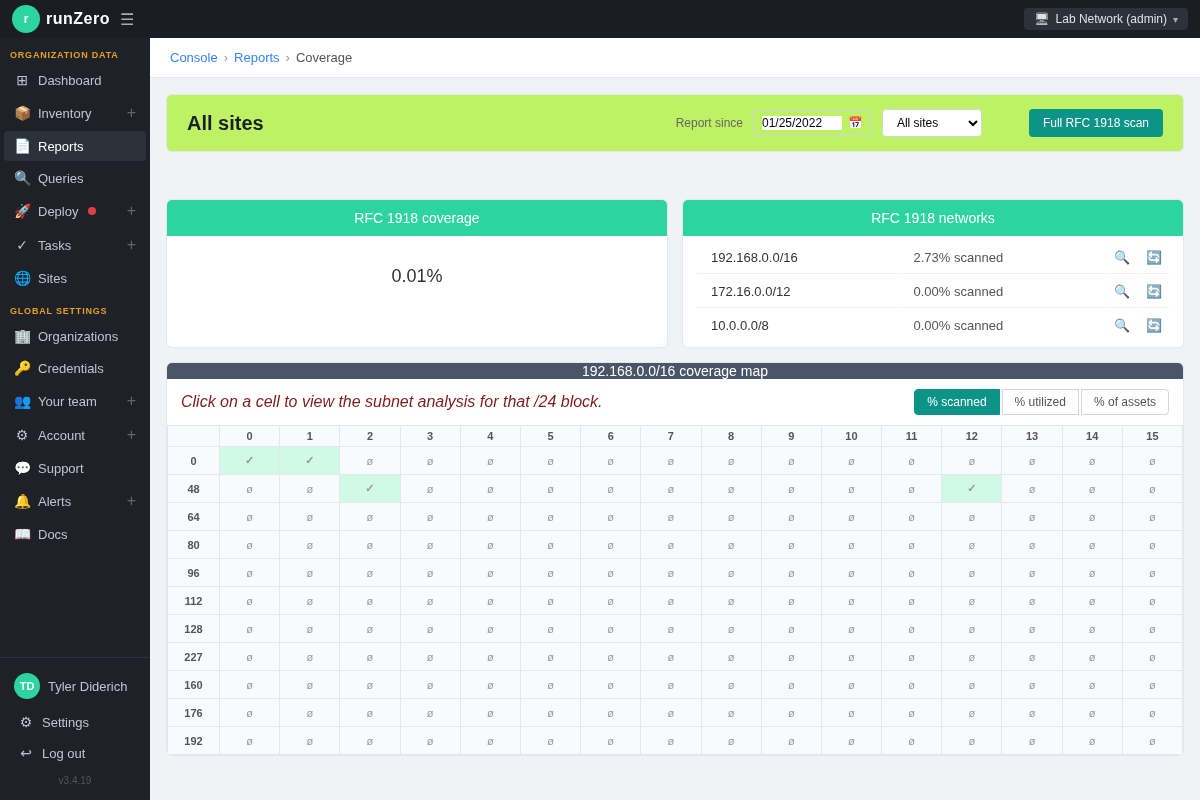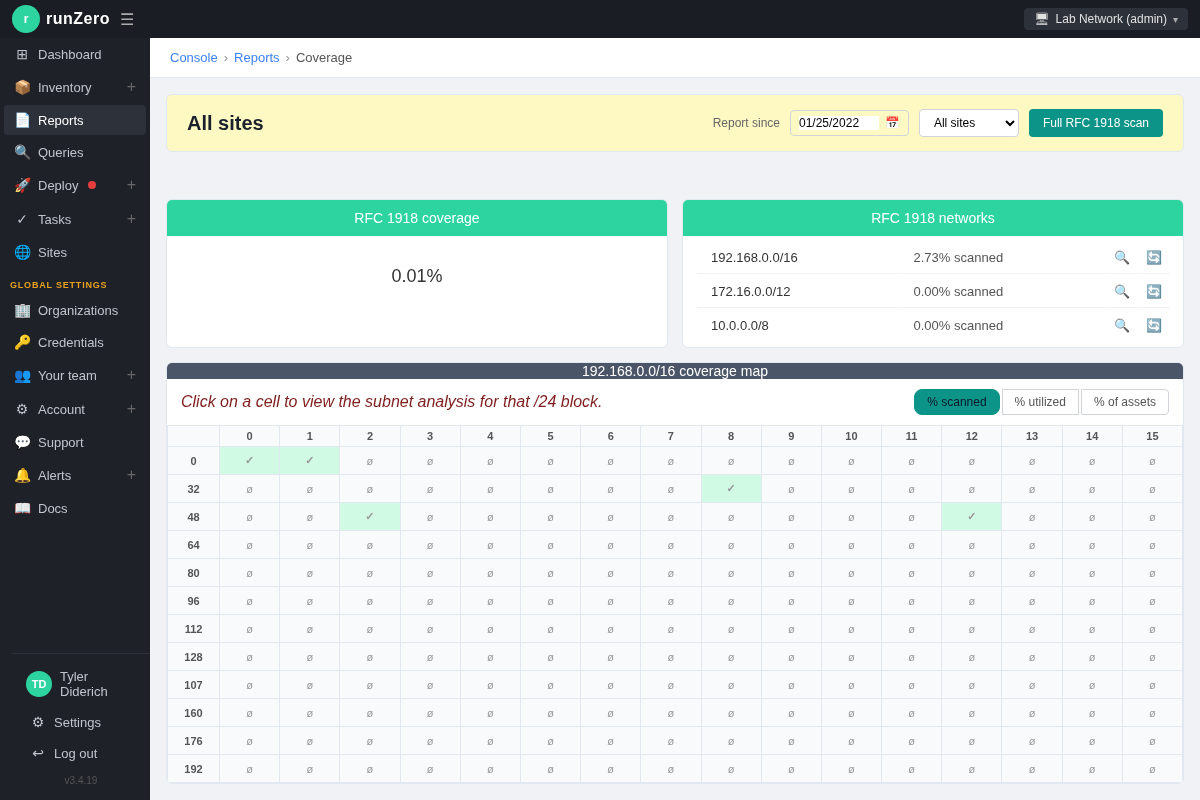--- a/index.html
+++ b/index.html
@@ -20,45 +20,45 @@
     .layout { display: flex; flex: 1; overflow: hidden; }
 
     
     .sidebar { width: 150px; background: #1e2128; display: flex; flex-direction: column; flex-shrink: 0; overflow-y: auto; }
     .sidebar-section-label { color: #e8a020; font-size: 9px; font-weight: 700; letter-spacing: 0.8px; padding: 12px 10px 4px; text-transform: uppercase; }
     .sidebar-item { display: flex; align-items: center; gap: 8px; padding: 7px 10px; color: #c0c4cc; font-size: 13px; cursor: pointer; border-radius: 4px; margin: 1px 4px; }
     .sidebar-item.active { background: #2d3139; color: white; }
     .sidebar-item .icon { width: 16px; text-align: center; font-size: 14px; }
     .sidebar-item .add-btn { margin-left: auto; color: #666; font-size: 16px; }
     .sidebar-item .dot { width: 8px; height: 8px; background: #e53e3e; border-radius: 50%; margin-left: 2px; }
-    .sidebar-bottom { margin-top: auto; padding: 8px 4px; border-top: 1px solid #2d3139; margin-left: 12px; }
+    .sidebar-bottom { margin-top: auto; padding: 8px 4px; border-top: 1px solid #2d3139; }
     .user-row { display: flex; align-items: center; gap: 8px; padding: 7px 10px; color: #c0c4cc; }
     .user-avatar { width: 26px; height: 26px; background: #2dd4a0; border-radius: 50%; display: flex; align-items: center; justify-content: center; color: white; font-size: 11px; font-weight: bold; flex-shrink: 0; }
     .version { color: #555; font-size: 10px; text-align: center; padding: 6px; }
 
     
     .main { flex: 1; display: flex; flex-direction: column; overflow: hidden; }
 
     
     .breadcrumb { background: white; border-bottom: 1px solid #e2e8f0; padding: 12px 20px; display: flex; align-items: center; gap: 6px; color: #555; font-size: 13px; flex-shrink: 0; }
     .breadcrumb a { color: #3b82f6; text-decoration: none; cursor: pointer; }
     .breadcrumb .sep { color: #999; }
 
     
     .content { flex: 1; overflow-y: auto; padding: 16px; }
 
     
-    .header-bar { background: #fef9c3; border: 1px solid #e2e8f0; border-radius: 6px; padding: 14px 20px; display: flex; align-items: center; justify-content: space-between; margin-bottom: 14px; }
+    .header-bar { background: #bef264; border: 1px solid #e2e8f0; border-radius: 6px; padding: 14px 20px; display: flex; align-items: center; justify-content: space-between; margin-bottom: 14px; }
     .page-title { font-size: 20px; font-weight: 600; color: #1a202c; }
     .header-controls { display: flex; align-items: center; gap: 10px; }
     .report-since-label { color: #666; font-size: 12px; }
     .date-input { border: 1px solid #d1d5db; border-radius: 4px; padding: 5px 8px; font-size: 12px; display: flex; align-items: center; gap: 6px; }
     .date-input input { border: none; outline: none; font-size: 12px; width: 80px; }
     .sites-select { border: 1px solid #d1d5db; border-radius: 4px; padding: 5px 10px; font-size: 12px; background: white; cursor: pointer; min-width: 100px; }
-    .full-scan-btn { background: #0d9488; color: white; border: none; border-radius: 4px; padding: 7px 14px; font-size: 12px; cursor: pointer; font-weight: 500; white-space: nowrap; }
+    .full-scan-btn { background: #0d9488; color: white; border: none; border-radius: 4px; padding: 7px 14px; font-size: 12px; cursor: pointer; font-weight: 500; white-space: nowrap; margin-left: 37px; }
 
     
     .cards-row { display: grid; grid-template-columns: 1fr 1fr; gap: 14px; margin-bottom: 14px; margin-top: 47px; }
     .card { background: white; border: 1px solid #e2e8f0; border-radius: 6px; overflow: hidden; }
     .card-header { background: #2dd4a0; color: white; text-align: center; padding: 10px; font-size: 14px; font-weight: 500; }
     .card-body { padding: 20px; text-align: center; font-size: 18px; color: #333; min-height: 80px; display: flex; align-items: center; justify-content: center; }
 
     
     .networks-table { width: 100%; }
     .networks-table tr td { padding: 8px 14px; font-size: 13px; color: #333; }
@@ -69,21 +69,21 @@
 
     
     .coverage-map { background: white; border: 1px solid #e2e8f0; border-radius: 6px; overflow: hidden; }
     .map-header { background: #4a5568; color: white; text-align: center; font-size: 14px; font-weight: 500; }
     .map-toolbar { display: flex; align-items: center; justify-content: space-between; padding: 10px 14px; }
     .map-hint { color: #7f1d1d; font-size: 16px; font-style: italic; }
     .map-tabs { display: flex; gap: 2px; }
     .map-tab { padding: 5px 12px; font-size: 12px; border: 1px solid #d1d5db; cursor: pointer; background: white; color: #555; }
     .map-tab:first-child { border-radius: 4px 0 0 4px; }
     .map-tab:last-child { border-radius: 0 4px 4px 0; }
-    .map-tab.active { background: #0d9488; color: #0f172a; border-color: #0d9488; border-radius: 8px; }
+    .map-tab.active { background: #0d9488; color: #ffffff; border-color: #0d9488; }
 
     
     .grid-wrap { overflow-x: auto; }
     .grid-table { border-collapse: collapse; width: 100%; font-size: 11px; }
     .grid-table th { padding: 4px 2px; text-align: center; color: #555; font-weight: 600; border: 1px solid #e2e8f0; background: #f8fafc; min-width: 52px; }
     .grid-table td { border: 1px solid #e2e8f0; text-align: center; padding: 4px 2px; min-width: 52px; height: 28px; font-size: 11px; color: #999; }
     .grid-table td.row-label { background: #f8fafc; font-weight: 600; color: #555; width: 40px; min-width: 40px; }
     .cell-scanned { background: #d1fae5; color: #059669; font-weight: bold; }
     .cell-empty { background: #f9fafb; color: #d1d5db; }
   </style>
@@ -101,20 +101,21 @@
   <div class="topbar-right">
     <span>🖥</span>
     <span>Lab Network (admin)</span>
     <span class="chevron">▾</span>
   </div>
 </div>
 
 <div class="layout">
 
   <div class="sidebar">
+    <div class="sidebar-section-label">ORGANIZATION DATA</div>
 
     <div class="sidebar-item">
       <span class="icon">⊞</span>
       <span>Dashboard</span>
     </div>
     <div class="sidebar-item">
       <span class="icon">📦</span>
       <span>Inventory</span>
       <span class="add-btn">+</span>
     </div>
@@ -306,56 +307,37 @@
                   <td class="cell-empty">ø</td>
                   <td class="cell-empty">ø</td>
                   <td class="cell-empty">ø</td>
                   <td class="cell-empty">ø</td>
                   <td class="cell-empty">ø</td>
                   <td class="cell-empty">ø</td>
                   <td class="cell-empty">ø</td>
                   <td class="cell-empty">ø</td>
                 </tr>
                 <tr>
-                  <td class="row-label">32</td>
-                  <td class="cell-empty">ø</td>
-                  <td class="cell-empty">ø</td>
-                  <td class="cell-empty">ø</td>
-                  <td class="cell-empty">ø</td>
-                  <td class="cell-empty">ø</td>
-                  <td class="cell-empty">ø</td>
+                  <td class="row-label">48</td>
                   <td class="cell-empty">ø</td>
                   <td class="cell-empty">ø</td>
                   <td class="cell-scanned">✓</td>
                   <td class="cell-empty">ø</td>
                   <td class="cell-empty">ø</td>
                   <td class="cell-empty">ø</td>
                   <td class="cell-empty">ø</td>
                   <td class="cell-empty">ø</td>
                   <td class="cell-empty">ø</td>
                   <td class="cell-empty">ø</td>
-                </tr>
-                <tr>
-                  <td class="row-label">48</td>
                   <td class="cell-empty">ø</td>
                   <td class="cell-empty">ø</td>
                   <td class="cell-scanned">✓</td>
                   <td class="cell-empty">ø</td>
                   <td class="cell-empty">ø</td>
                   <td class="cell-empty">ø</td>
-                  <td class="cell-empty">ø</td>
-                  <td class="cell-empty">ø</td>
-                  <td class="cell-empty">ø</td>
-                  <td class="cell-empty">ø</td>
-                  <td class="cell-empty">ø</td>
-                  <td class="cell-empty">ø</td>
-                  <td class="cell-scanned">✓</td>
-                  <td class="cell-empty">ø</td>
-                  <td class="cell-empty">ø</td>
-                  <td class="cell-empty">ø</td>
                 </tr>
                 <tr>
                   <td class="row-label">64</td>
                   <td class="cell-empty">ø</td>
                   <td class="cell-empty">ø</td>
                   <td class="cell-empty">ø</td>
                   <td class="cell-empty">ø</td>
                   <td class="cell-empty">ø</td>
                   <td class="cell-empty">ø</td>
                   <td class="cell-empty">ø</td>
@@ -439,21 +421,21 @@
                   <td class="cell-empty">ø</td>
                   <td class="cell-empty">ø</td>
                   <td class="cell-empty">ø</td>
                   <td class="cell-empty">ø</td>
                   <td class="cell-empty">ø</td>
                   <td class="cell-empty">ø</td>
                   <td class="cell-empty">ø</td>
                   <td class="cell-empty">ø</td>
                 </tr>
                 <tr>
-                  <td class="row-label">107</td>
+                  <td class="row-label">227</td>
                   <td class="cell-empty">ø</td>
                   <td class="cell-empty">ø</td>
                   <td class="cell-empty">ø</td>
                   <td class="cell-empty">ø</td>
                   <td class="cell-empty">ø</td>
                   <td class="cell-empty">ø</td>
                   <td class="cell-empty">ø</td>
                   <td class="cell-empty">ø</td>
                   <td class="cell-empty">ø</td>
                   <td class="cell-empty">ø</td>

